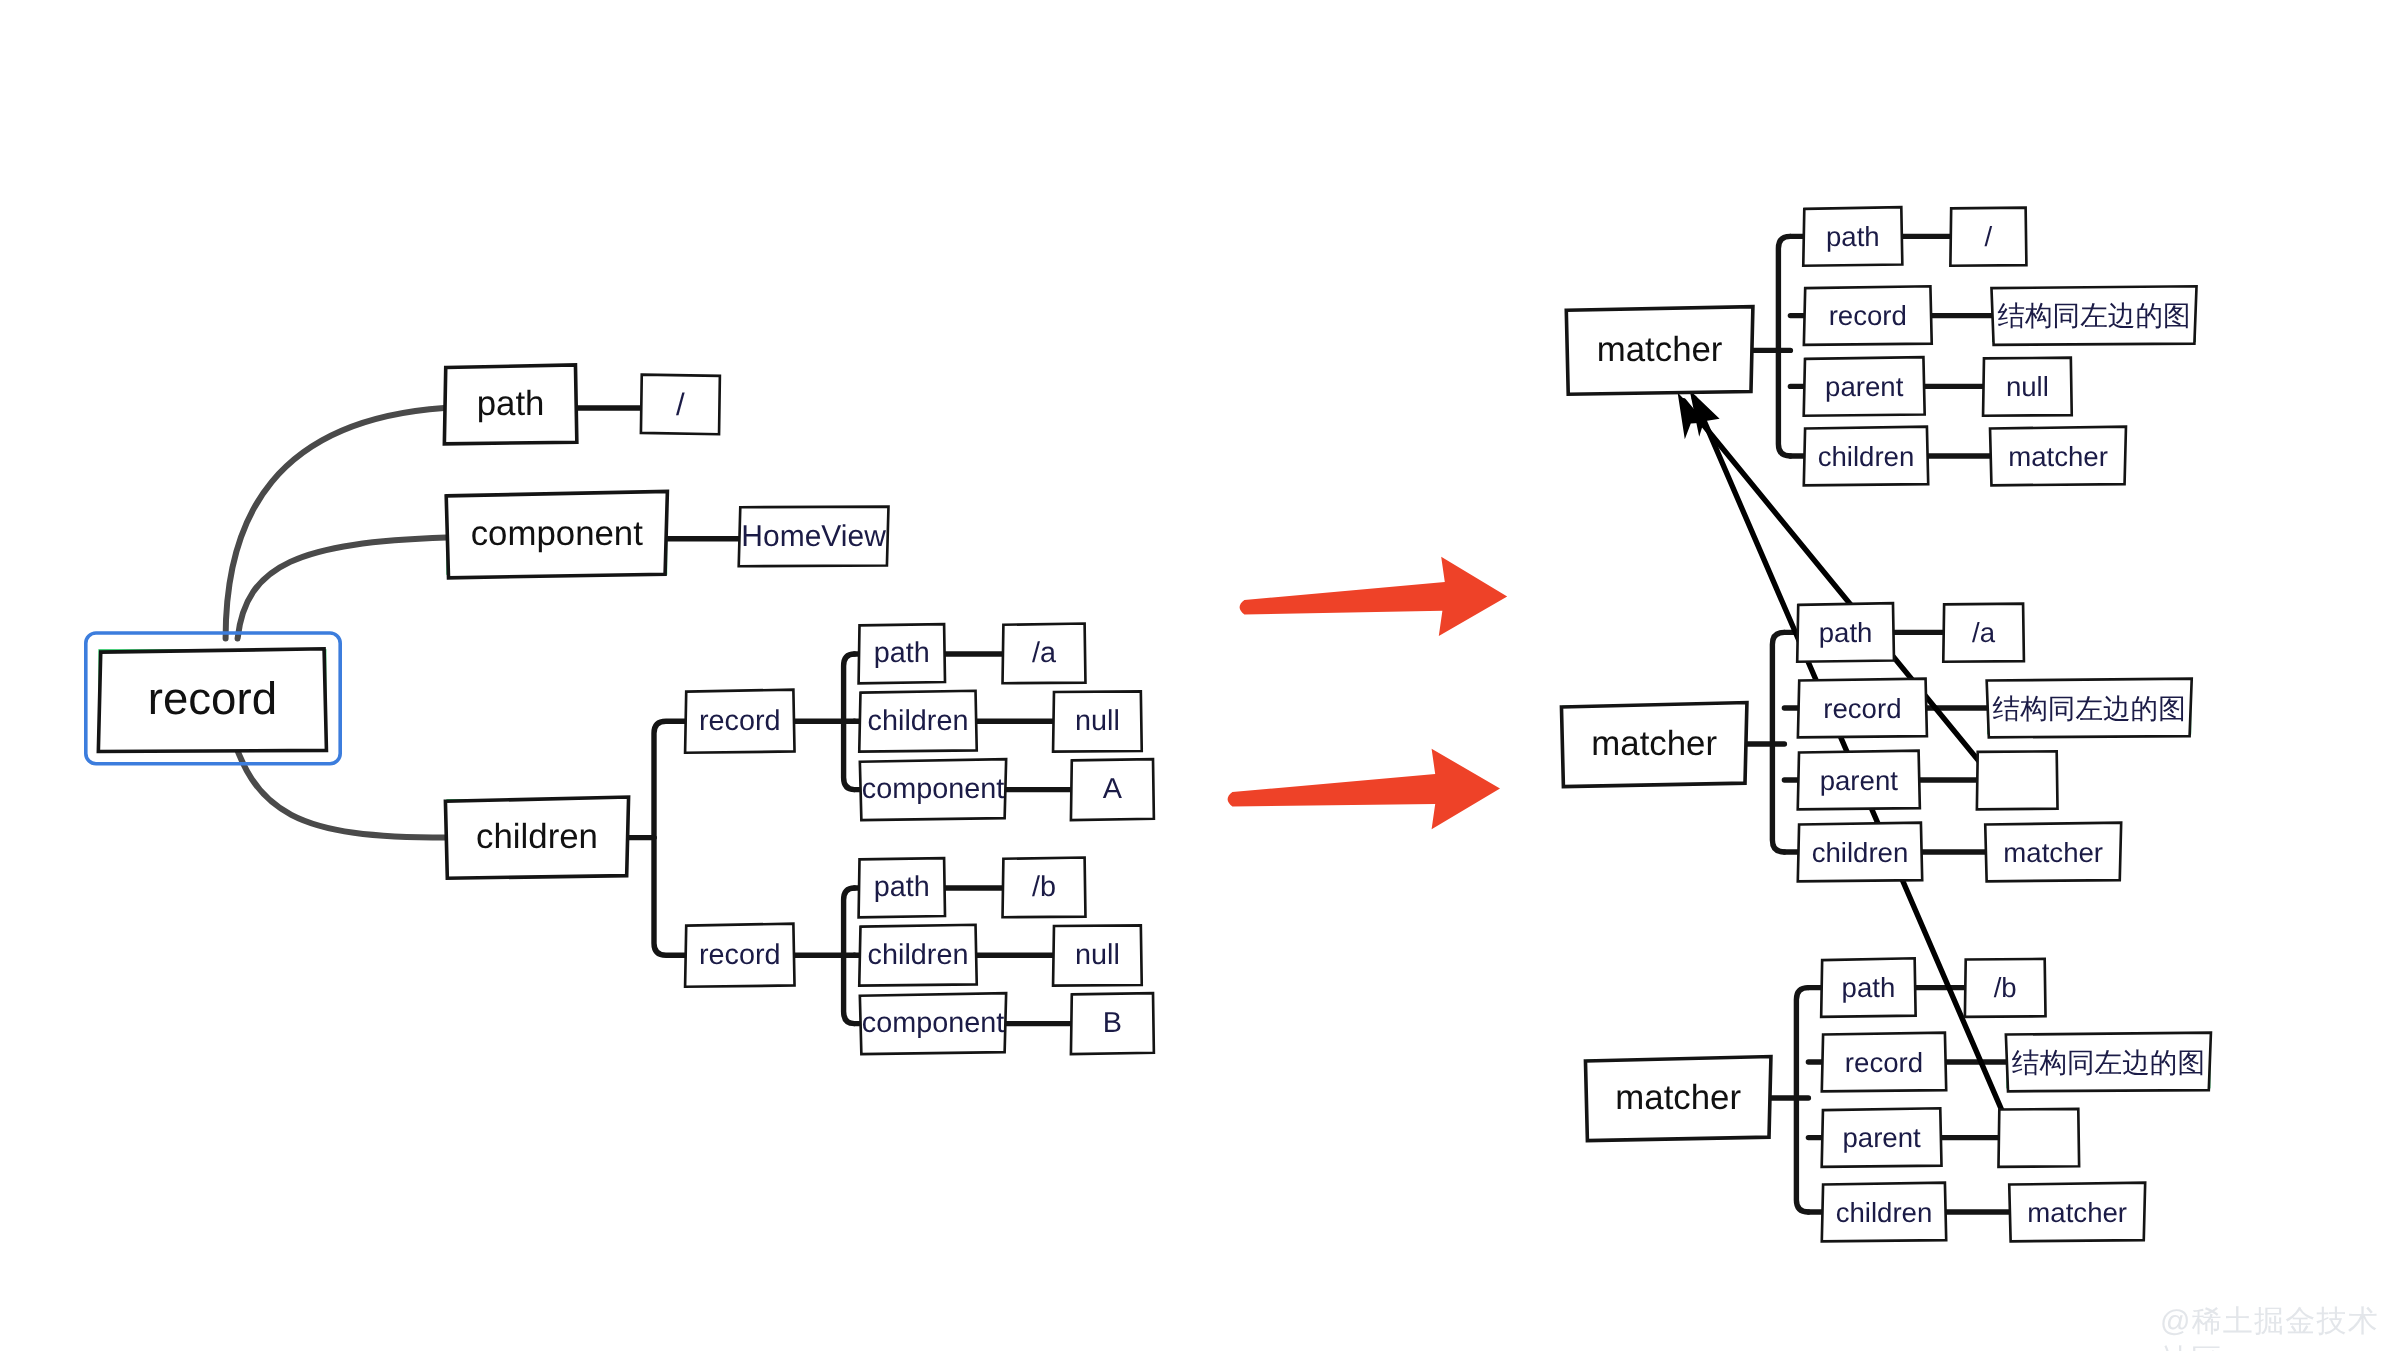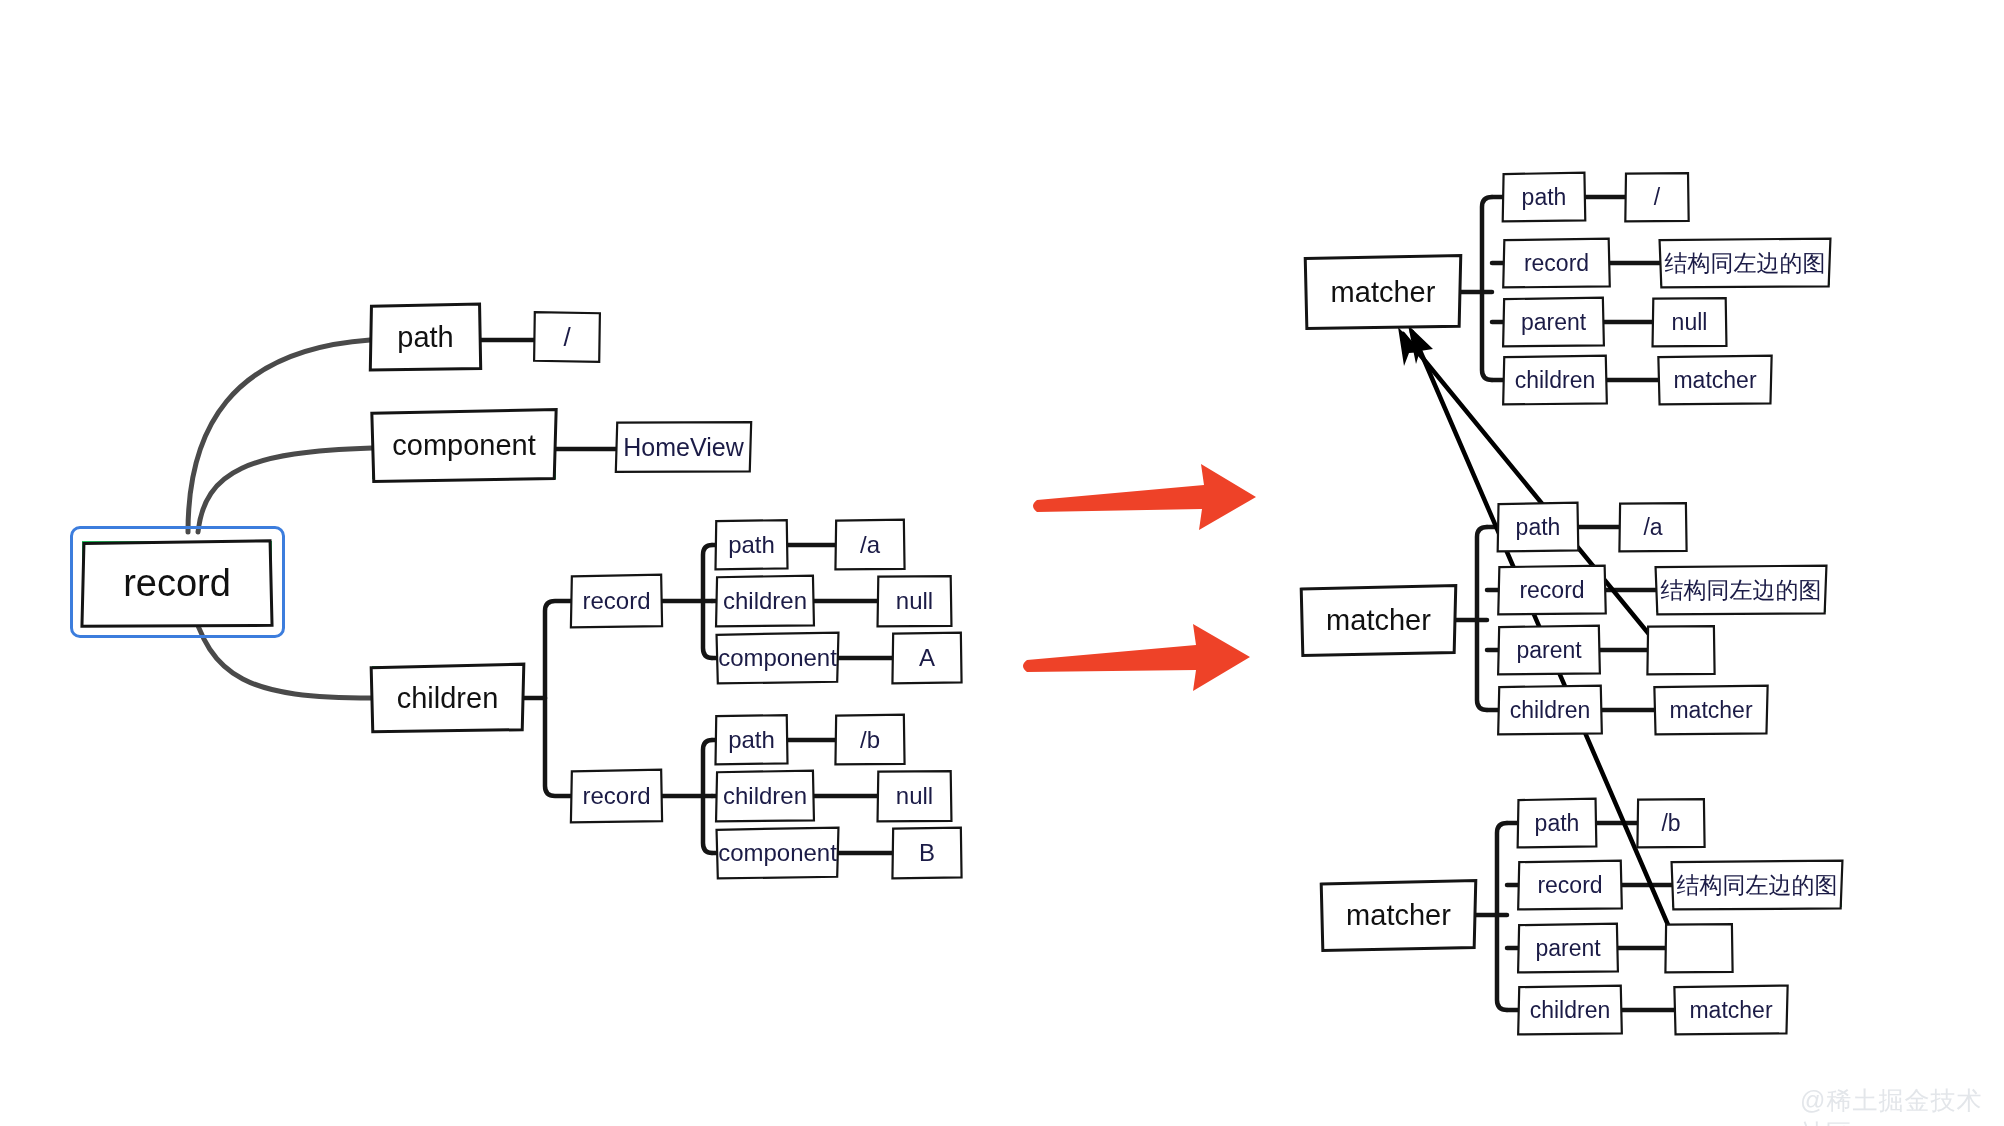--- a/index.html
+++ b/index.html
@@ -131,21 +131,21 @@
       </svg>
     <span class="lbl">/</span>
   </div>
 
   <div class="node big" style="left:372px;top:412px;width:184px;height:67px;font-size:29px;">
     <svg class="bx" viewBox="0 0 100 100" preserveAspectRatio="none">
         <path d="M2,7 L98,2 L97,94 L3,98 Z" fill="#fff" stroke="#141414" stroke-width="3" vector-effect="non-scaling-stroke"></path>
       </svg>
     <span class="lbl">component</span>
   </div>
-  <div class="node" style="left:617px;top:424px;width:133px;height:46px;font-size:25px;">
+  <div class="node" style="left:617px;top:424px;width:122px;height:46px;font-size:25px;">
     <svg class="bx" viewBox="0 0 100 100" preserveAspectRatio="none">
         <path d="M3,5 L98,4 L97,95 L2,96 Z" fill="#fff" stroke="#141414" stroke-width="2.2" vector-effect="non-scaling-stroke"></path>
       </svg>
     <span class="lbl">HomeView</span>
   </div>
 
   <div class="node big" style="left:372px;top:666px;width:151px;height:64px;font-size:29px;">
     <svg class="bx" viewBox="0 0 100 100" preserveAspectRatio="none">
         <path d="M2,8 L98,3 L97,94 L3,97 Z" fill="#fff" stroke="#141414" stroke-width="3" vector-effect="non-scaling-stroke"></path>
       </svg>

